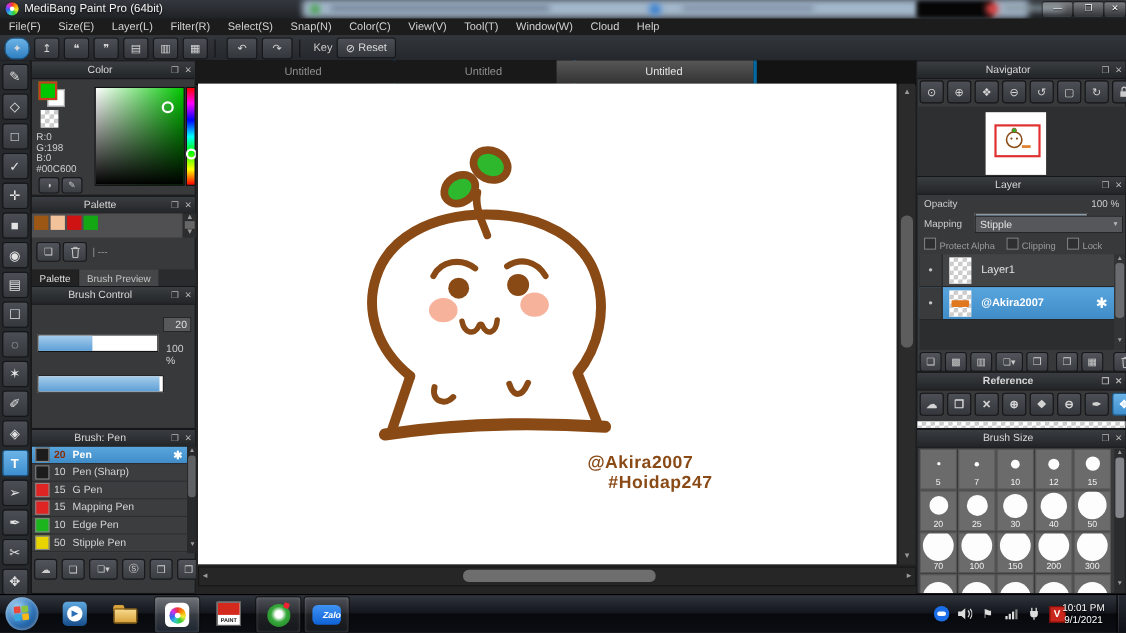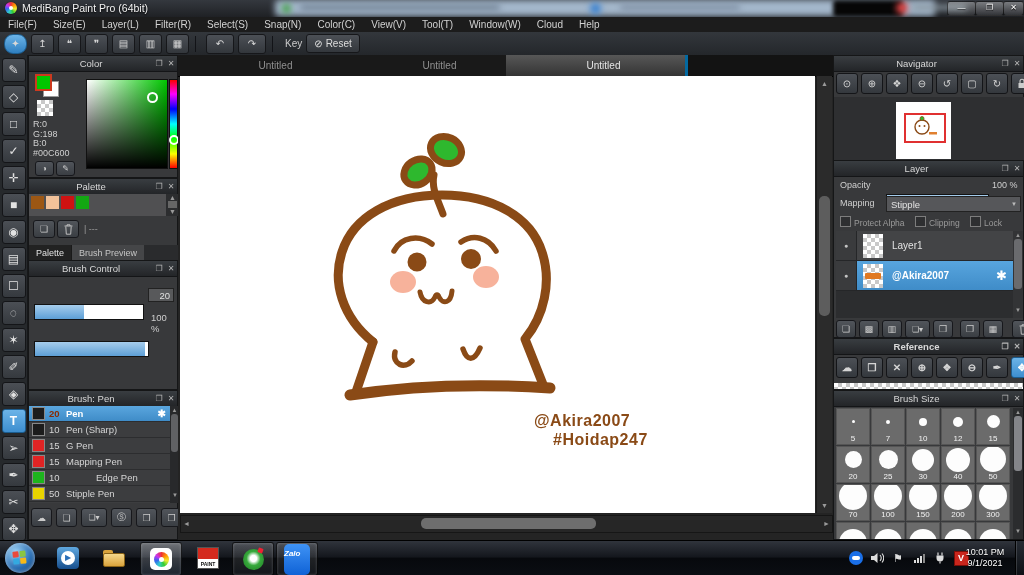--- a/index.html
+++ b/index.html
@@ -252,21 +252,21 @@
         <span style="flex:1;">G Pen</span>
       </div>
       <div class="brow">
         <span class="bsw" style="background: rgb(224, 36, 36);"></span>
         <span class="bsize">15</span>
         <span style="flex:1;">Mapping Pen</span>
       </div>
       <div class="brow">
         <span class="bsw" style="background: rgb(29, 181, 29);"></span>
         <span class="bsize">10</span>
-        <span style="flex:1;margin-left:30px;">Edge Pen</span>
+        <span style="flex:1;">Edge Pen</span>
       </div>
       <div class="brow">
         <span class="bsw" style="background: rgb(232, 212, 0);"></span>
         <span class="bsize">50</span>
         <span style="flex:1;">Stipple Pen</span>
       </div>
       <div class="brow">
         
         
       </div>
@@ -571,21 +571,21 @@
       <div style="position:absolute;left:0;top:0;width:100%;height:11px;background:#d42a1e;"></div>
       <div style="position:absolute;left:0;bottom:1px;width:100%;text-align:center;font-size:5px;font-weight:bold;color:#111;">PAINT</div>
     </div>
   </div>
   <div class="tkbtn tkframe" style="left:232px;">
     <div style="width:21px;height:21px;border-radius:50%;background:radial-gradient(circle at 50% 45%,#fff 20%,#37a93c 45%,#1d7a22);position:relative;">
       <div style="position:absolute;right:1px;top:-1px;width:5px;height:5px;background:#e23;border-radius:1px;transform:rotate(20deg);"></div>
     </div>
   </div>
   <div class="tkbtn tkframe" style="left:276px;">
-    <div style="width:26px;height:31px;border-radius:5px;background:linear-gradient(#3f93f5,#0f62d6);color:#fff;font-size:8px;font-weight:bold;font-style:italic;text-align:left;line-height:19px;">Zalo</div>
+    <div style="width:26px;height:18px;border-radius:5px;background:linear-gradient(#3f93f5,#0f62d6);color:#fff;font-size:8px;font-weight:bold;font-style:italic;text-align:right;line-height:19px;">Zalo</div>
   </div>
 
   <div class="abs" style="left:848px;top:9px;display:flex;align-items:center;gap:5px;">
     <div class="trayico">
       <div style="width:14px;height:14px;border-radius:50%;background:#1a6fe8;position:relative;">
         <div style="position:absolute;left:3px;top:5px;width:8px;height:4px;background:#fff;border-radius:2px;"></div>
       </div>
     </div>
     <div class="trayico">
       <svg width="14" height="12" viewBox="0 0 14 12">

